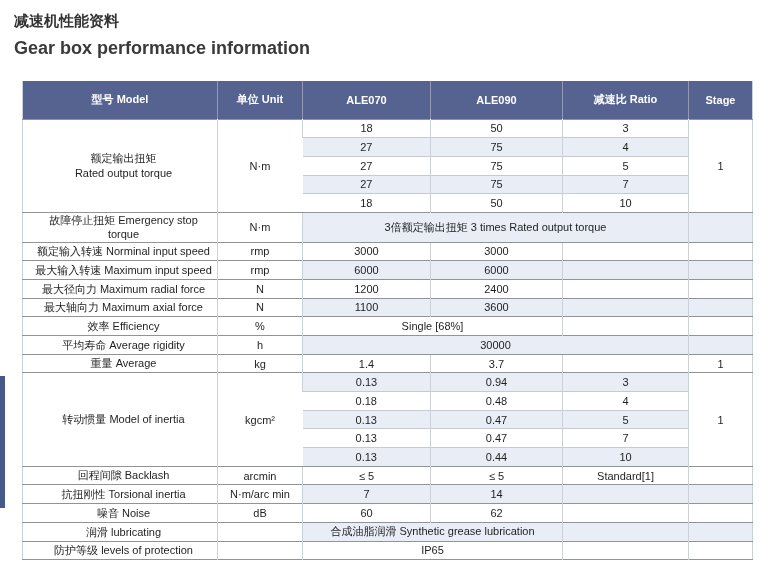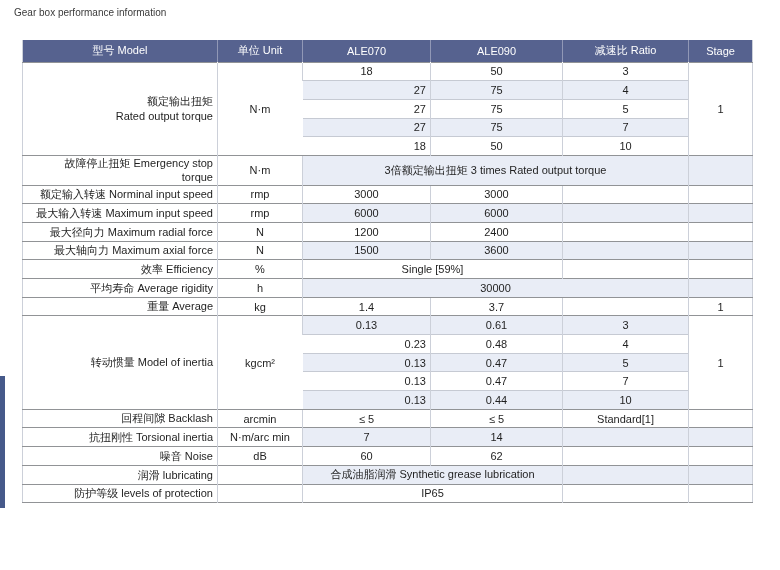--- a/index.html
+++ b/index.html
@@ -19,68 +19,69 @@
     background: var(--accent-bar, #46598a);
   }
   .title {
     margin: 12px 0 0 14px;
     font-size: 15px;
     font-weight: bold;
     color: #333;
   }
   .subtitle {
     margin: 7px 0 0 14px;
-    font-size: 10px;
-    font-weight: normal;
+    font-size: 18px;
+    font-weight: bold;
     color: #3a3a3a;
   }
   table.spec {
     border-collapse: collapse;
     table-layout: fixed;
     width: 730px;
     margin: 22px 0 0 22px;
     border-left: 1px solid var(--column-border, #ccd0d9);
     border-right: 1px solid var(--column-border, #ccd0d9);
     border-bottom: 1px solid var(--major-border, #919396);
   }
   table.spec th {
-    height: 22px;
+    height: 38px;
     font-size: 11px;
-    font-weight: normal;
+    font-weight: bold;
     color: var(--header-text, #ffffff);
     background: var(--header-bg, #56628f);
     border-left: 1px solid rgba(255,255,255,0.35);
     padding: 0 2px;
   }
   table.spec th:first-child { border-left: none; }
   table.spec td {
     height: 18.7px;
     font-size: 11px;
     padding: 0 4px;
     text-align: center;
     border-top: 1px solid var(--major-border, #919396);
     border-left: 1px solid var(--column-border, #ccd0d9);
     color: #1f1f1f;
     overflow: hidden;
   }
-  table.spec td:first-child { border-left: none; text-align: right; }
+  table.spec td:first-child { border-left: none; }
   table.spec tr.cont td { border-top: 1px solid var(--minor-border, #c6cad3); }
   table.spec td.label {
-    text-align: right;
+    text-align: center;
     padding-left: 11px;
     white-space: pre-line;
     line-height: 1.3;
   }
   table.spec td.stripe { background: var(--stripe, #e9edf6); }
 </style>
 </head>
 <body style="--header-bg: #56628f; --header-text: #ffffff; --stripe: #e9edf6; --accent-bar: #46598a; --major-border: #919396; --minor-border: #c6cad3; --column-border: #ccd0d9;">
 
 <div>
   <div class="accent-bar"></div>
+  <div class="title">减速机性能资料</div>
   <div class="subtitle">Gear box performance information</div>
 
   <table class="spec">
     <colgroup>
         <col style="width: 195px;">
         <col style="width: 85px;">
         <col style="width: 128px;">
         <col style="width: 132px;">
         <col style="width: 126px;">
         <col style="width: 64px;">
@@ -151,29 +152,29 @@
           <td class="label">最大径向力 Maximum radial force</td>
           <td class="unit">N</td>
           <td class="value">1200</td>
           <td class="value">2400</td>
           <td class="value"></td>
           <td class="value"></td>
         </tr>
         <tr>
           <td class="label">最大轴向力 Maximum axial force</td>
           <td class="unit">N</td>
-          <td class="value stripe">1500</td>
+          <td class="value stripe">1100</td>
           <td class="value stripe">3600</td>
           <td class="value stripe"></td>
           <td class="value stripe"></td>
         </tr>
         <tr>
           <td class="label">效率 Efficiency</td>
           <td class="unit">%</td>
-          <td class="value" colspan="2">Single [59%]</td>
+          <td class="value" colspan="2">Single [68%]</td>
           <td class="value"></td>
           <td class="value"></td>
         </tr>
         <tr>
           <td class="label">平均寿命 Average rigidity</td>
           <td class="unit">h</td>
           <td class="value stripe" colspan="3">30000</td>
           <td class="value stripe"></td>
         </tr>
         <tr>
@@ -181,26 +182,26 @@
           <td class="unit">kg</td>
           <td class="value">1.4</td>
           <td class="value">3.7</td>
           <td class="value"></td>
           <td class="value">1</td>
         </tr>
         <tr>
           <td class="label" rowspan="5">转动惯量 Model of inertia</td>
           <td class="unit" rowspan="5">kgcm²</td>
           <td class="value stripe">0.13</td>
-          <td class="value stripe">0.61</td>
+          <td class="value stripe">0.94</td>
           <td class="value stripe">3</td>
           <td class="value" rowspan="5">1</td>
         </tr>
         <tr class="cont">
-          <td class="value">0.23</td>
+          <td class="value">0.18</td>
           <td class="value">0.48</td>
           <td class="value">4</td>
         </tr>
         <tr class="cont">
           <td class="value stripe">0.13</td>
           <td class="value stripe">0.47</td>
           <td class="value stripe">5</td>
         </tr>
         <tr class="cont">
           <td class="value">0.13</td>

